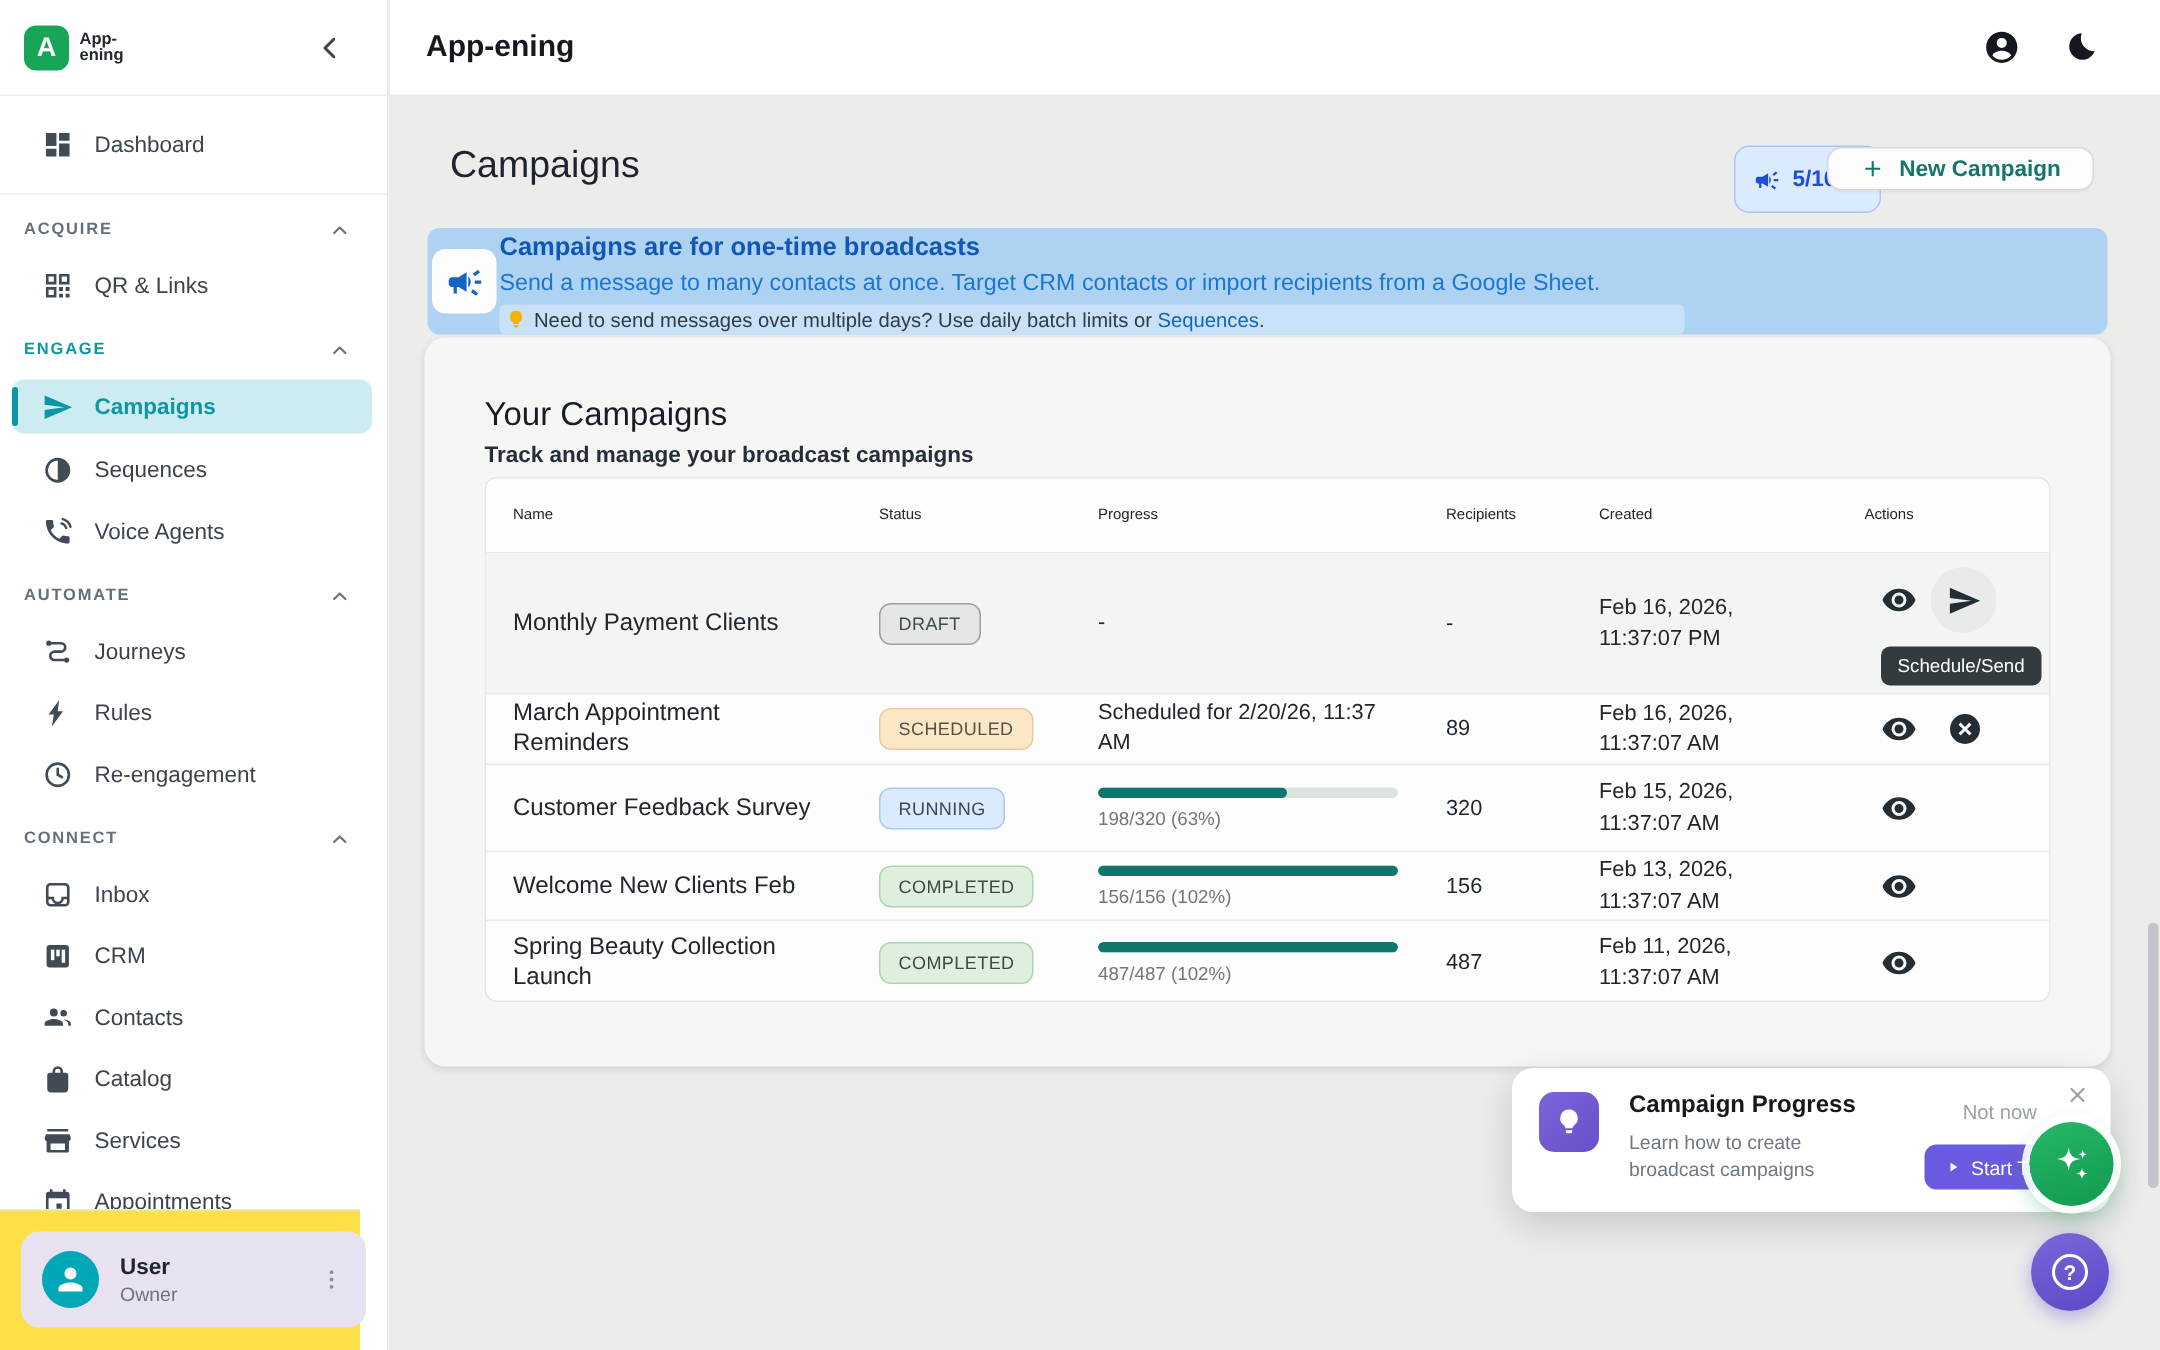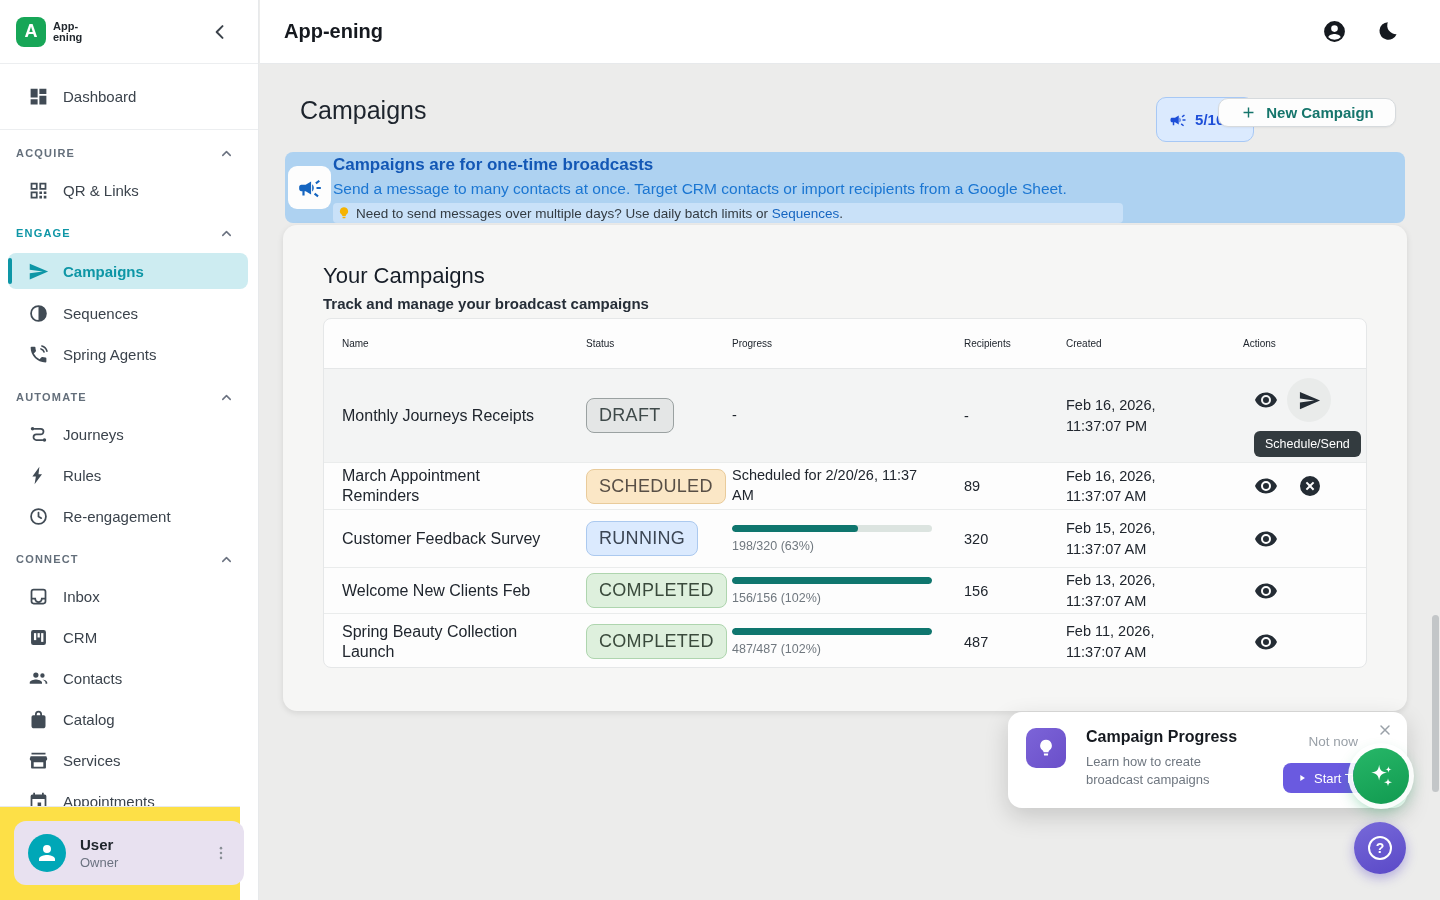--- a/index.html
+++ b/index.html
@@ -67,21 +67,21 @@
   .table { position:absolute; left:40px; top:93px; width:1044px; height:350px; background:#fdfdfd; border:1px solid #e5e7e8; border-radius:8px; overflow:hidden; display:flex; flex-direction:column; }
   .thead, .trow { display:flex; align-items:center; padding-left:18px; }
   .thead { height:50px; border-bottom:1px solid #e5e7e8; font-size:10px; font-weight:400; color:#20262e; flex:0 0 auto; }
   .trow { border-bottom:1px solid #eaecec; font-size:16px; color:#20262e; flex:0 0 auto; }
   .trow:last-child { border-bottom:none; }
   .r1 { height:94px; background:#f3f4f4; }
   .r2 { height:47px; } .r3 { height:58px; } .r4 { height:46px; } .r5 { height:55px; }
   .c1 { width:244px; } .c2 { width:146px; } .c3 { width:232px; } .c4 { width:102px; }
   .c5 { width:177px; } .c6 { width:123px; }
   .name-txt { display:inline-block; max-width:205px; line-height:1.25; }
-  .badge { display:inline-block; padding:6px 12px; border-radius:8px; font-size:18px; font-weight:500; letter-spacing:.3px; }
+  .badge { display:inline-block; padding:6px 12px; border-radius:8px; font-size:12px; font-weight:500; letter-spacing:.3px; }
   .b-draft { background:#e4e6e6; border:1px solid #9aa1a1; color:#3f4a4a; }
   .b-scheduled { background:#fbe7c6; border:1px solid #e9cb9b; color:#584f46; }
   .b-running { background:#dbeafe; border:1px solid #abc9ef; color:#3c4654; }
   .b-completed { background:#def0dd; border:1px solid #aed5ae; color:#3a4a3c; }
   .prog-txt { display:inline-block; max-width:205px; font-size:14.5px; line-height:1.35; color:#20262e; }
   .bar { width:200px; height:7px; border-radius:4px; background:#dce4e0; overflow:hidden; }
   .bar-fill { height:100%; border-radius:4px; background:#0f766e; }
   .prog-label { margin-top:7px; font-size:12.5px; color:#70787f; }
   .created-txt { display:inline-block; max-width:105px; font-size:14.5px; line-height:1.4; }
   .cell-recip { font-size:14.5px; }
@@ -271,21 +271,21 @@
       <div class="nav-item gap2">
         <svg>
             <use href="#i-half"></use>
           </svg>
         <span>Sequences</span>
       </div>
       <div class="nav-item gap2">
         <svg>
             <use href="#i-phone"></use>
           </svg>
-        <span>Spring Agents</span>
+        <span>Voice Agents</span>
       </div>
 
       <div class="sec-head">
         <span>AUTOMATE</span>
         <svg>
             <use href="#i-chevu"></use>
           </svg>
       </div>
       <div class="nav-item gap1">
         <svg>
@@ -420,21 +420,21 @@
         <div class="thead">
           <div class="c1">Name</div>
           <div class="c2">Status</div>
           <div class="c3">Progress</div>
           <div class="c4">Recipients</div>
           <div class="c5">Created</div>
           <div class="c6">Actions</div>
         </div>
 
         <div class="trow r1">
-          <div class="c1"><span class="name-txt">Monthly Journeys Receipts</span></div>
+          <div class="c1"><span class="name-txt">Monthly Payment Clients</span></div>
           <div class="c2"><span class="badge b-draft">DRAFT</span></div>
           <div class="c3"><span class="prog-txt">-</span></div>
           <div class="c4 cell-recip">-</div>
           <div class="c5"><span class="created-txt">Feb 16, 2026, 11:37:07 PM</span></div>
           <div class="c6 actions-cell">
             <svg class="icon-btn">
                 <use href="#i-eye"></use>
               </svg>
             <span class="send-circle">
                 <svg>

